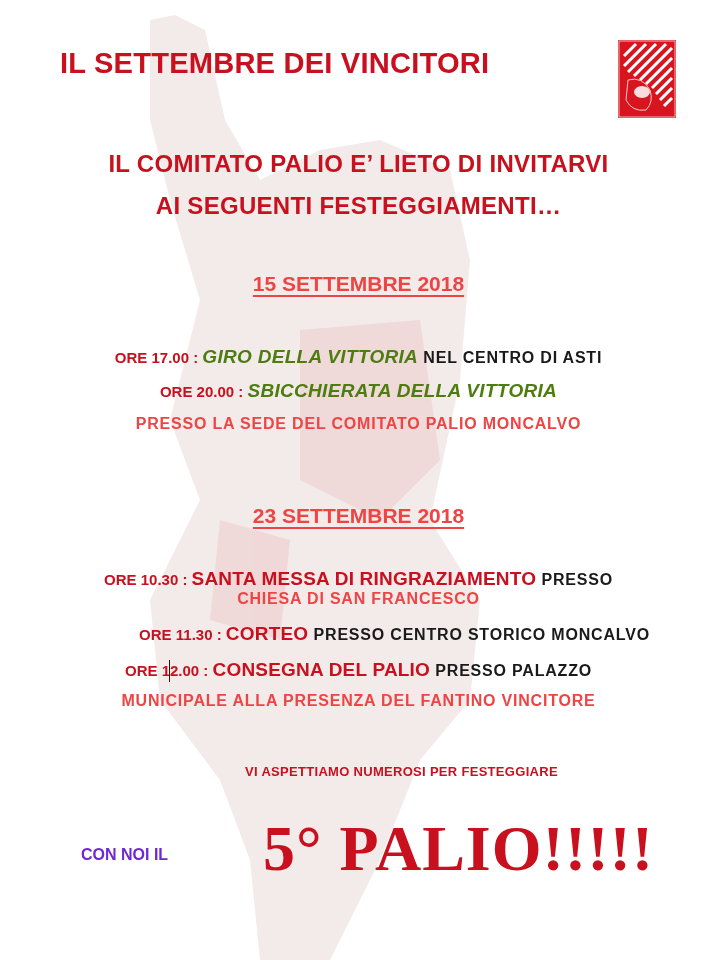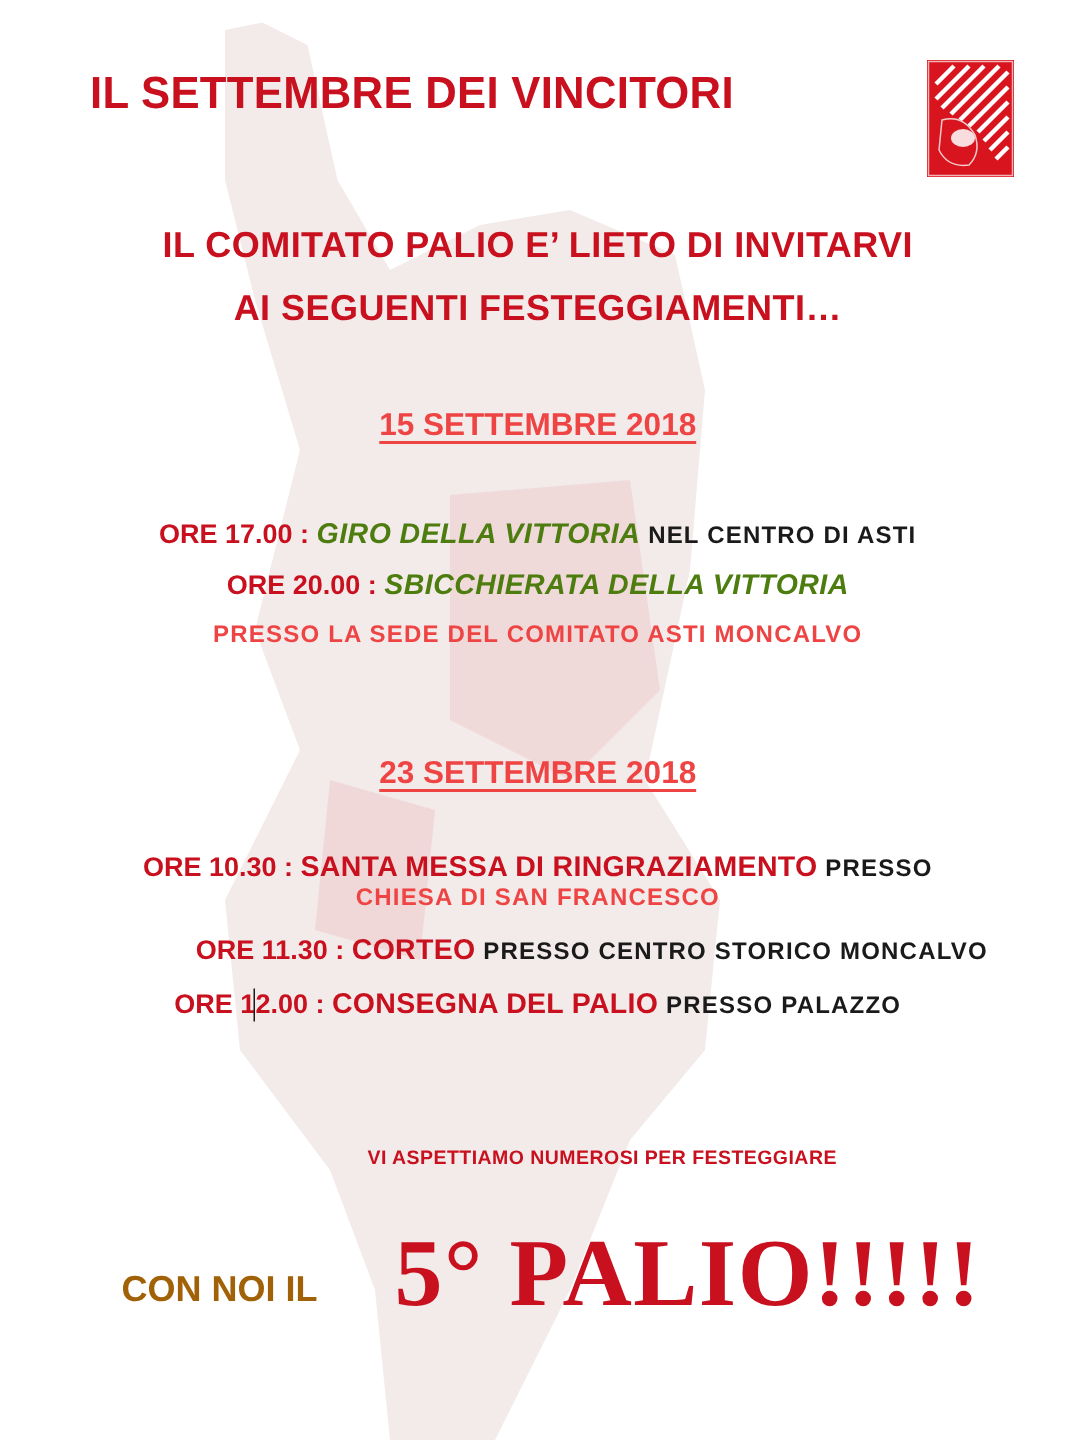--- a/index.html
+++ b/index.html
@@ -16,26 +16,26 @@
     .title {
       position: absolute; left: 60px; top: 46px;
       font-size: 30px; font-weight: bold; color: #c8101e; letter-spacing: 0.2px;
       font-family: "Liberation Sans", "DejaVu Sans", sans-serif;
       transform: scaleX(0.97); transform-origin: left;
     }
     .logo { position: absolute; left: 618px; top: 40px; width: 58px; height: 78px; }
     .sub { font-size: 24px; letter-spacing: 0.3px; }
     .date { font-size: 21px; text-decoration: underline; text-underline-offset: 4px; }
     .ev { font-size: 16px; letter-spacing: 0.8px; }
-    .ev .time { font-size: 18px; letter-spacing: 0px; color: #c8101e; }
+    .ev .time { font-size: 15px; letter-spacing: 0px; color: #c8101e; }
     .ev .what-i { font-style: italic; font-size: 19px; color: #4d7c0f; letter-spacing: 0.3px; }
     .ev .what { font-size: 19px; color: #c8101e; letter-spacing: 0.2px; }
     .ev .where { color: #1a1a1a; }
     .closing { font-size: 13px; letter-spacing: 0.3px; padding-left: 43px; }
-    .con-noi { position: absolute; left: 81px; top: 846px; font-size: 24px; font-weight: bold; color: #a16207; }
+    .con-noi { position: absolute; left: 81px; top: 846px; font-size: 16px; font-weight: bold; color: #6d28d9; }
     .palio {
       position: absolute; left: 263px; top: 812px; font-size: 64px; font-weight: bold; color: #c8101e;
       font-family: "Liberation Serif", "DejaVu Serif", serif; letter-spacing: 1px;
     }
     .cursor { display: inline-block; width: 1px; height: 22px; background: #1a1a1a; vertical-align: -6px; margin-left: -1px; }
   </style>
 </head>
 <body>
 
 <svg class="bg-figure" viewBox="0 0 717 960">
@@ -74,31 +74,32 @@
   <div class="line red sub" style="top:192px;">AI SEGUENTI FESTEGGIAMENTI…</div>
 
   <div class="line black date" style="top:272px;">15 SETTEMBRE 2018</div>
 
   <div class="line ev" style="top:346px;">
     <span class="time">ORE 17.00 : </span><span class="what-i">GIRO DELLA VITTORIA</span><span class="where"> NEL CENTRO DI ASTI</span>
   </div>
   <div class="line ev" style="top:380px;">
     <span class="time">ORE 20.00 : </span><span class="what-i">SBICCHIERATA DELLA VITTORIA</span>
   </div>
-  <div class="line black ev" style="top:415px;">PRESSO LA SEDE DEL COMITATO ASTI MONCALVO</div>
+  <div class="line black ev" style="top:415px;">PRESSO LA SEDE DEL COMITATO PALIO MONCALVO</div>
 
   <div class="line black date" style="top:504px;">23 SETTEMBRE 2018</div>
 
   <div class="line ev" style="top:568px;">
     <span class="time">ORE 10.30 : </span><span class="what">SANTA MESSA DI RINGRAZIAMENTO</span><span class="where"> PRESSO</span>
   </div>
   <div class="line black ev" style="top:590px;">CHIESA DI SAN FRANCESCO</div>
   <div class="line ev" style="top:623px;padding-left:36px;">
     <span class="time">ORE 11.30 : </span><span class="what">CORTEO</span><span class="where"> PRESSO CENTRO STORICO MONCALVO</span>
   </div>
   <div class="line ev" style="top:659px;">
     <span class="time">ORE 1</span><span class="cursor"></span><span class="time">2.00 : </span><span class="what">CONSEGNA DEL PALIO</span><span class="where"> PRESSO PALAZZO</span>
   </div>
+  <div class="line black ev" style="top:692px;">MUNICIPALE ALLA PRESENZA DEL FANTINO VINCITORE</div>
 
   <div class="line red closing" style="top:764px;">VI ASPETTIAMO NUMEROSI PER FESTEGGIARE</div>
   <div class="con-noi">CON NOI IL</div>
   <div class="palio">5° PALIO!!!!!</div>
 </div>
 
 </body></html>

